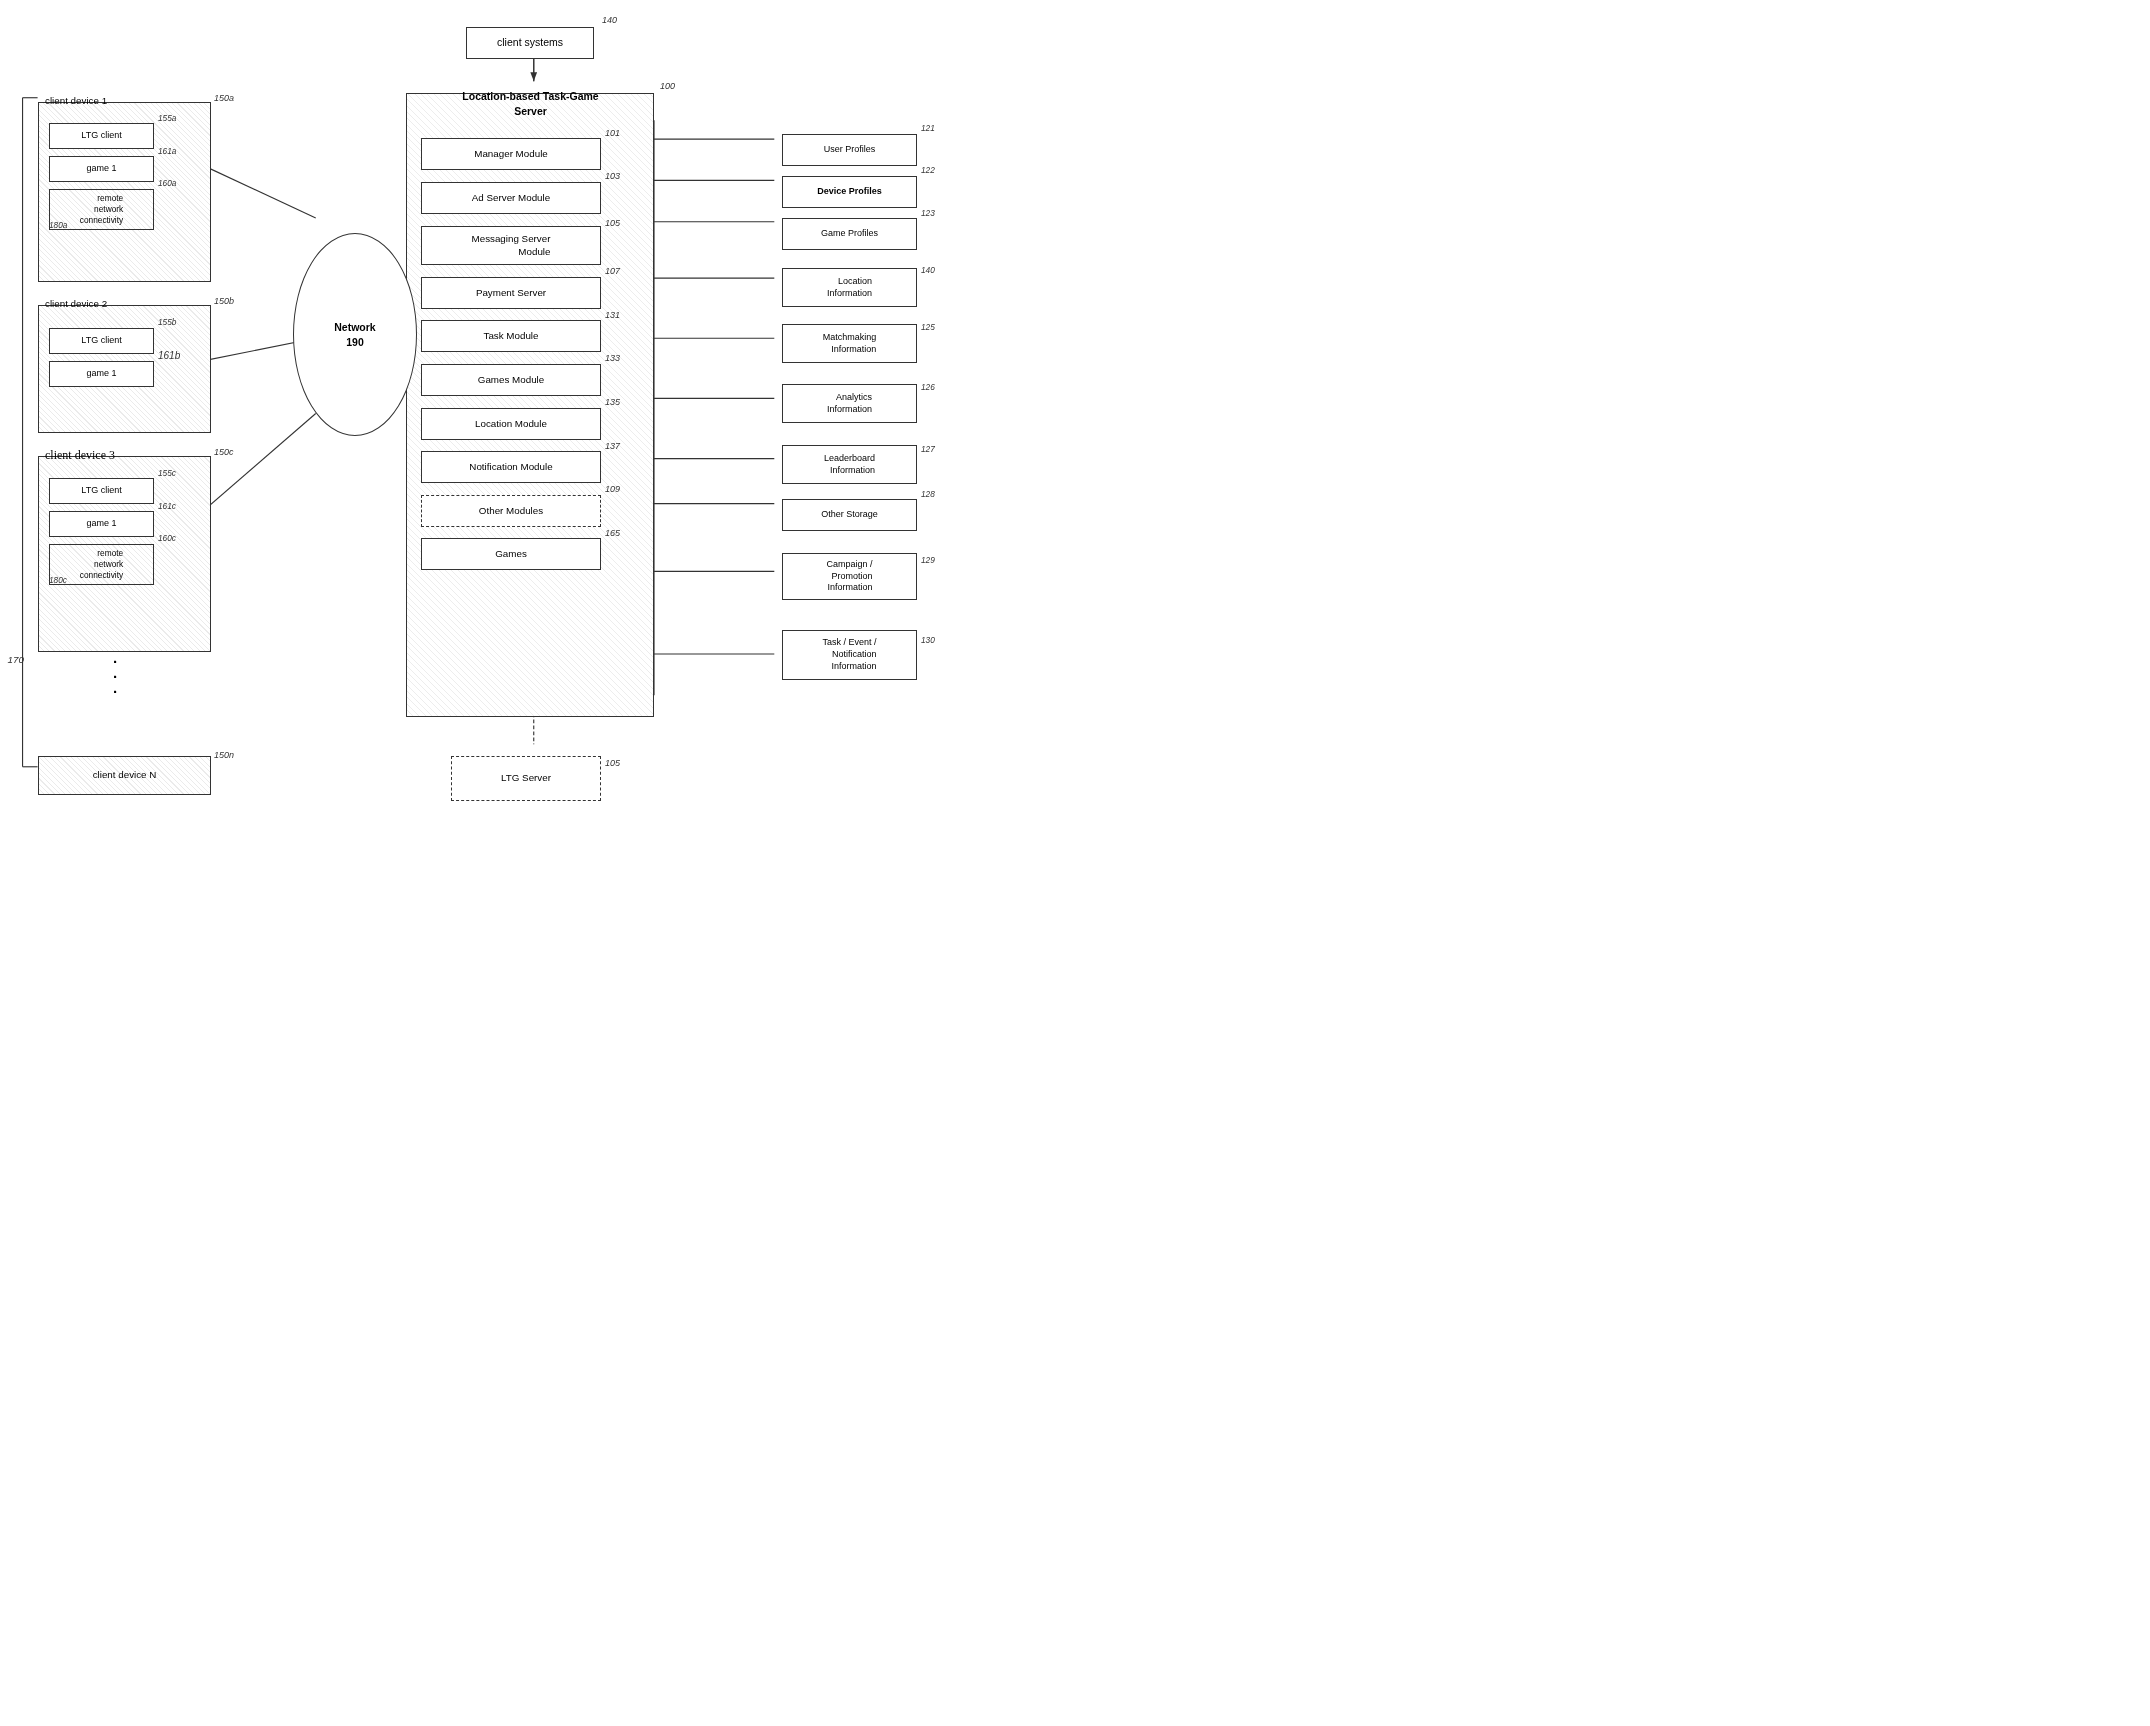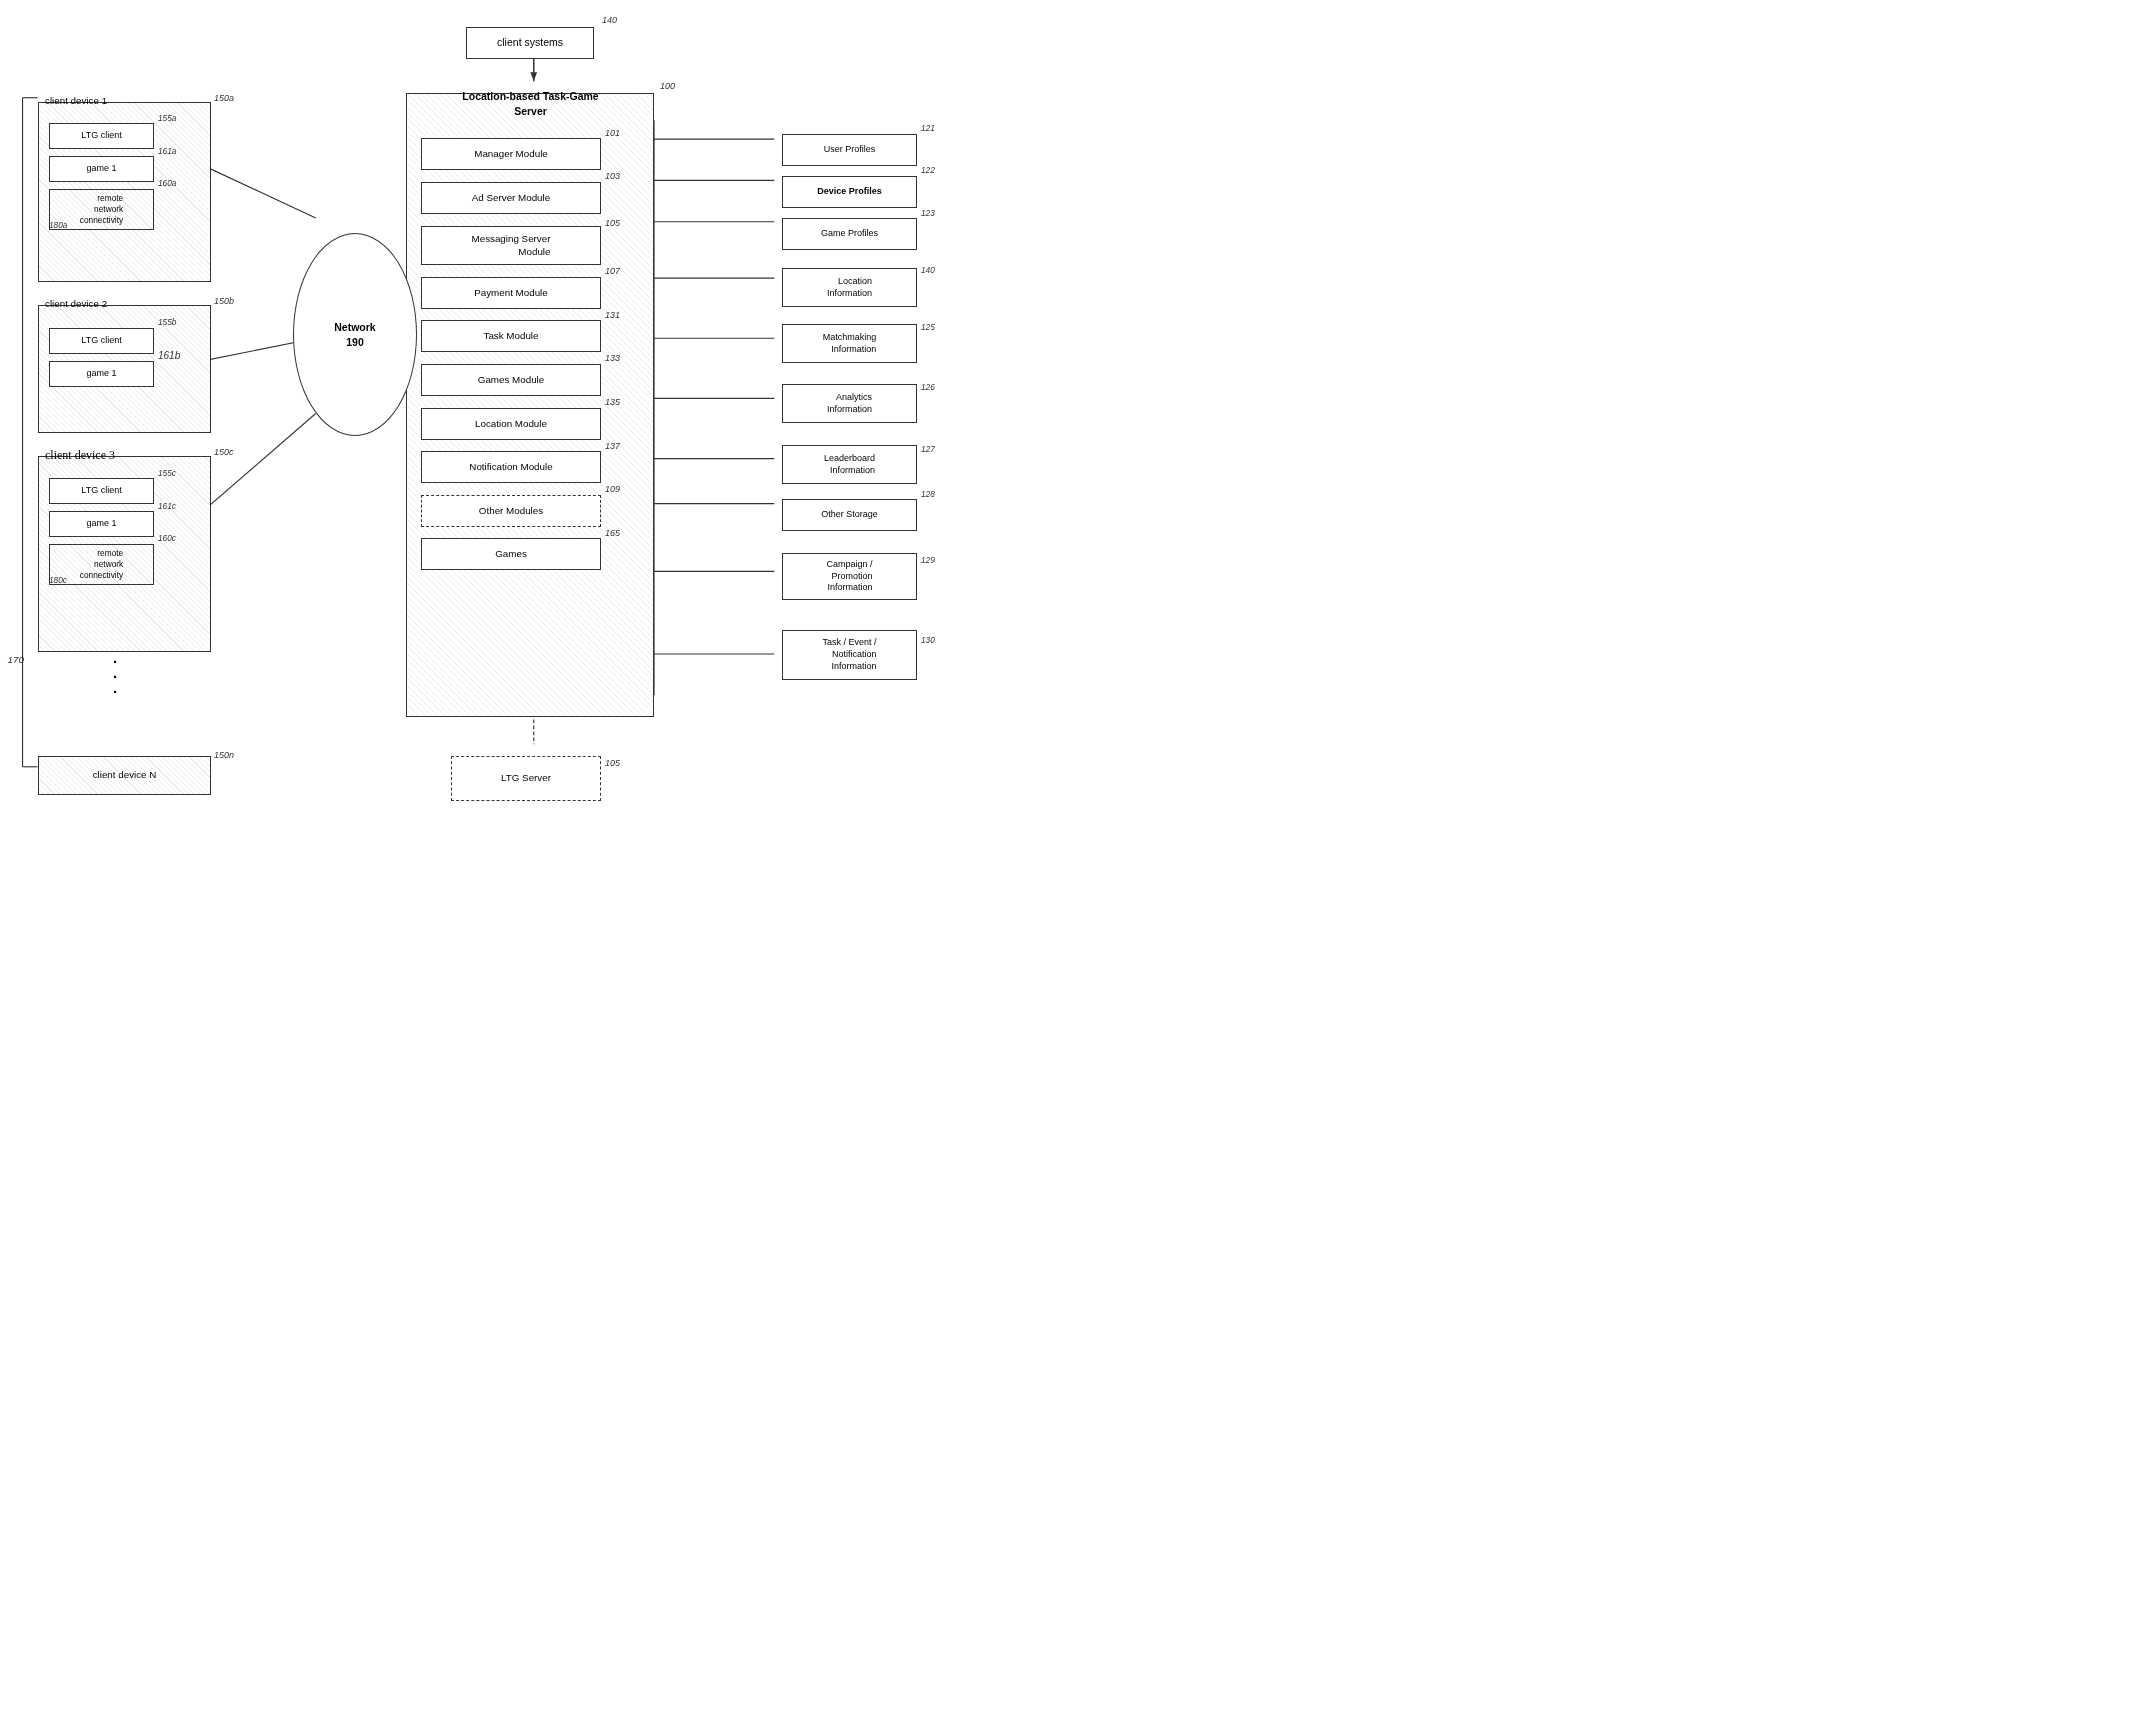--- a/index.html
+++ b/index.html
@@ -140,21 +140,21 @@
   </div>
   <span class="ref-label" style="left:605px; top:171px;">103</span>
 
   <div class="box" style="left:421px; top:214px; width:180px; height:39px;">
     <span style="white-space:pre-line;">Messaging Server
 Module</span>
   </div>
   <span class="ref-label" style="left:605px; top:218px;">105</span>
 
   <div class="box" style="left:421px; top:265px; width:180px; height:32px;">
-    <span>Payment Module</span>
+    <span>Payment Server</span>
   </div>
   <span class="ref-label" style="left:605px; top:266px;">107</span>
 
   <div class="box" style="left:421px; top:308px; width:180px; height:32px;">
     <span>Task Module</span>
   </div>
   <span class="ref-label" style="left:605px; top:310px;">131</span>
 
   <div class="box" style="left:421px; top:352px; width:180px; height:32px;">
     <span>Games Module</span>

